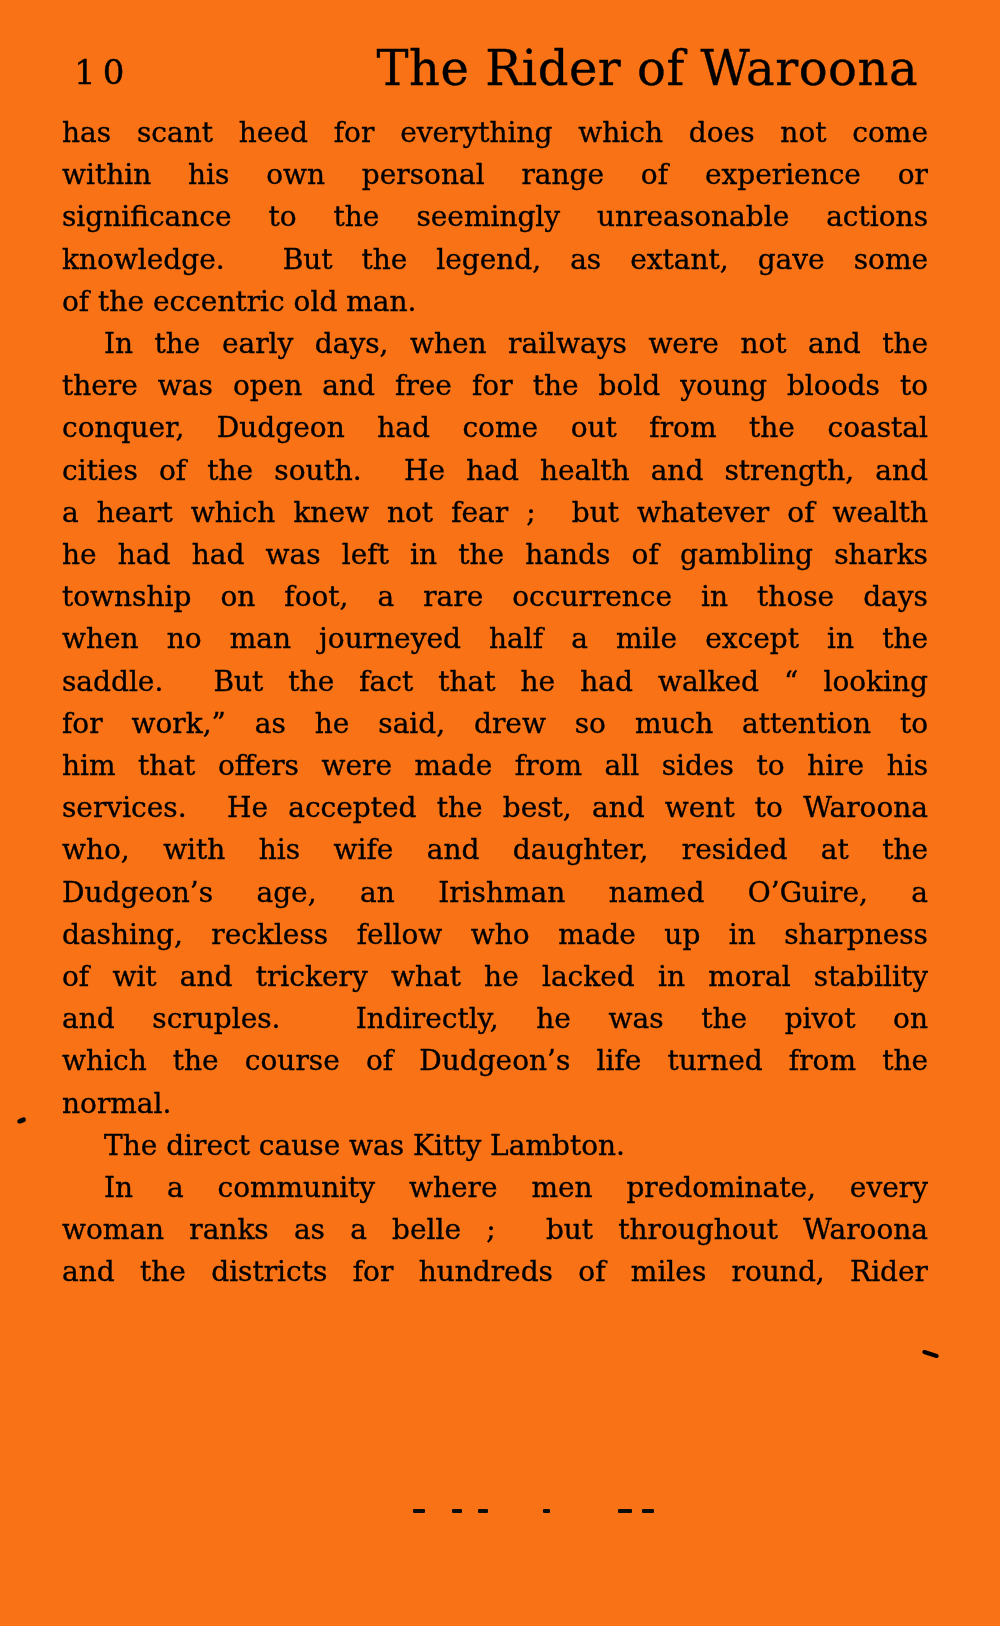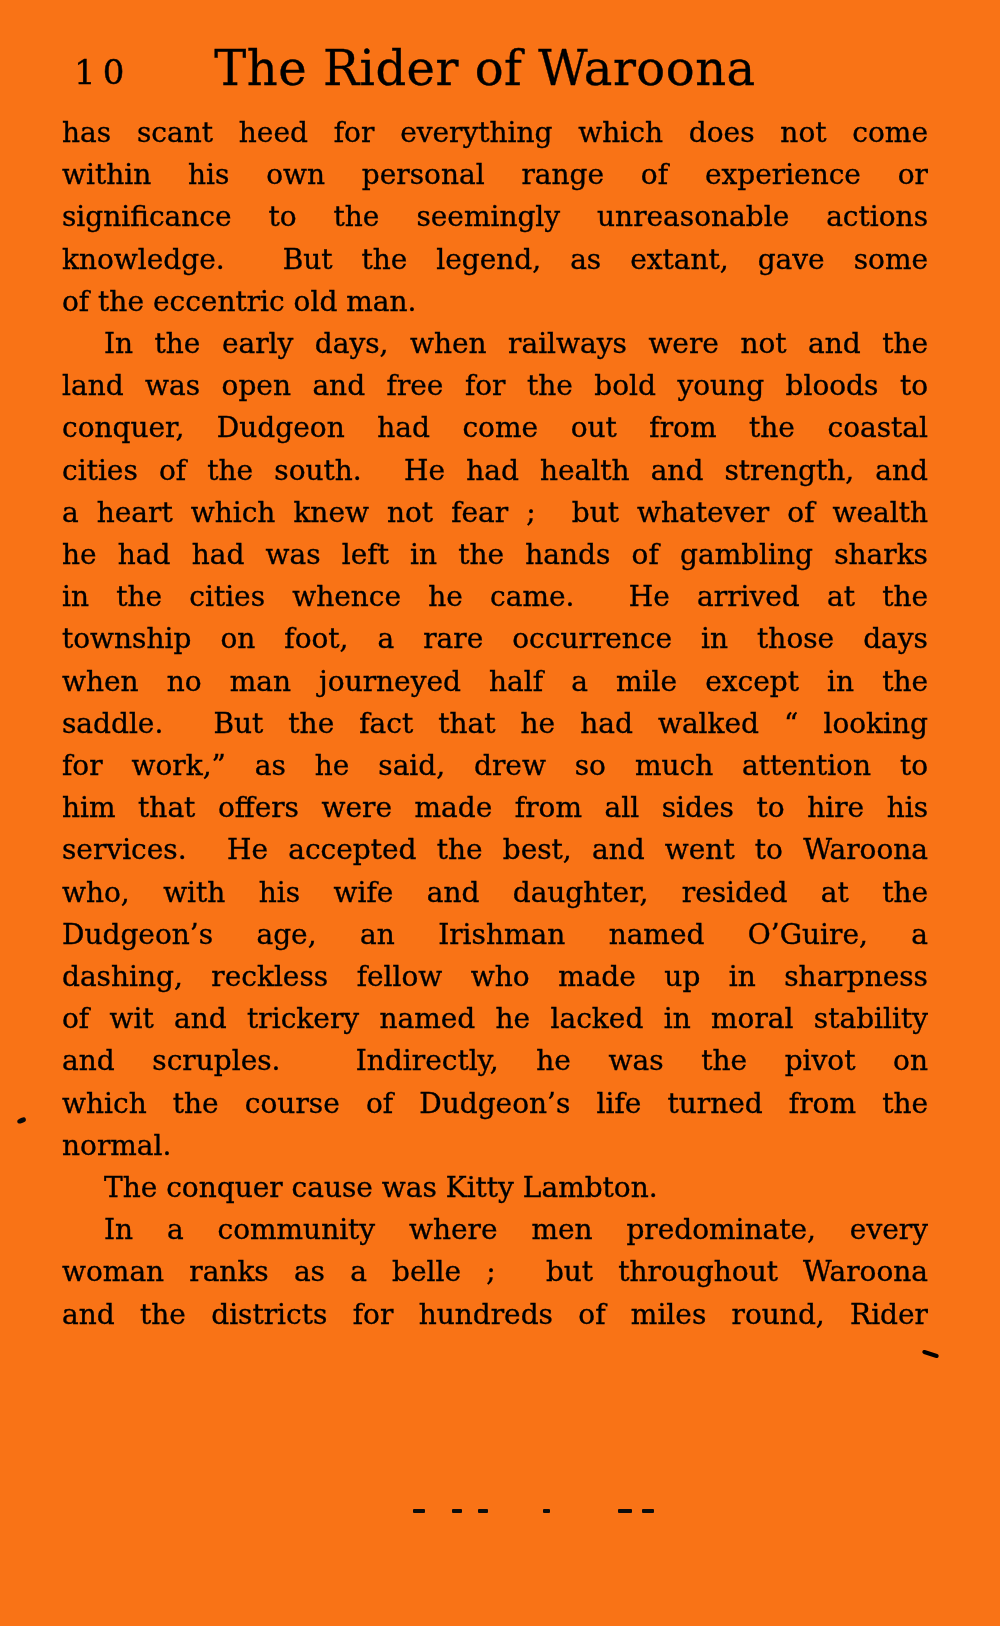--- a/index.html
+++ b/index.html
@@ -30,21 +30,21 @@
     left: 12px;
     font-size: 34px;
     letter-spacing: 7px;
     -webkit-text-stroke: 0.35px currentColor;
   }
   .page-title {
     position: absolute;
     top: 0;
     left: 0;
     right: 0;
-    text-align: center;
+    text-align: right;
     transform: translateX(-10px);
     font-size: 48px;
     letter-spacing: 0.5px;
     white-space: nowrap;
     -webkit-text-stroke: 0.35px currentColor;
   }
   
   #page-body {
     position: absolute;
     top: 112px;
@@ -113,44 +113,43 @@
   <div id="page-body">
       <div class="paragraph">
         <div class="line">has scant heed for everything which does not come</div>
         <div class="line">within his own personal range of experience or</div>
         <div class="line">significance to the seemingly unreasonable actions</div>
         <div class="line">knowledge.&nbsp; But the legend, as extant, gave some</div>
         <div class="line last">of the eccentric old man.</div>
       </div>
       <div class="paragraph">
         <div class="line indent">In the early days, when railways were not and the</div>
-        <div class="line">land was open and free for the bold young bloods to</div>
+        <div class="line">there was open and free for the bold young bloods to</div>
         <div class="line">conquer, Dudgeon had come out from the coastal</div>
         <div class="line">cities of the south.&nbsp; He had health and strength, and</div>
         <div class="line">a heart which knew not fear ;&nbsp; but whatever of wealth</div>
         <div class="line">he had had was left in the hands of gambling sharks</div>
-        <div class="line">in the cities whence he came.&nbsp; He arrived at the</div>
         <div class="line">township on foot, a rare occurrence in those days</div>
         <div class="line">when no man journeyed half a mile except in the</div>
         <div class="line">saddle.&nbsp; But the fact that he had walked “&nbsp;looking</div>
         <div class="line">for work,” as he said, drew so much attention to</div>
         <div class="line">him that offers were made from all sides to hire his</div>
         <div class="line">services.&nbsp; He accepted the best, and went to Waroona</div>
         <div class="line">who, with his wife and daughter, resided at the</div>
       </div>
       <div class="paragraph">
         <div class="line">Dudgeon’s age, an Irishman named O’Guire, a</div>
         <div class="line">dashing, reckless fellow who made up in sharpness</div>
-        <div class="line">of wit and trickery named he lacked in moral stability</div>
+        <div class="line">of wit and trickery what he lacked in moral stability</div>
         <div class="line">and scruples.&nbsp; Indirectly, he was the pivot on</div>
         <div class="line">which the course of Dudgeon’s life turned from the</div>
         <div class="line last">normal.</div>
       </div>
       <div class="paragraph">
-        <div class="line indent last">The conquer cause was Kitty Lambton.</div>
+        <div class="line indent last">The direct cause was Kitty Lambton.</div>
       </div>
       <div class="paragraph">
         <div class="line indent">In a community where men predominate, every</div>
         <div class="line">woman ranks as a belle ;&nbsp; but throughout Waroona</div>
         <div class="line">and the districts for hundreds of miles round, Rider</div>
       </div>
     </div>
 
   <div class="ink-speck"></div>
   <div class="stray-accent"></div>

